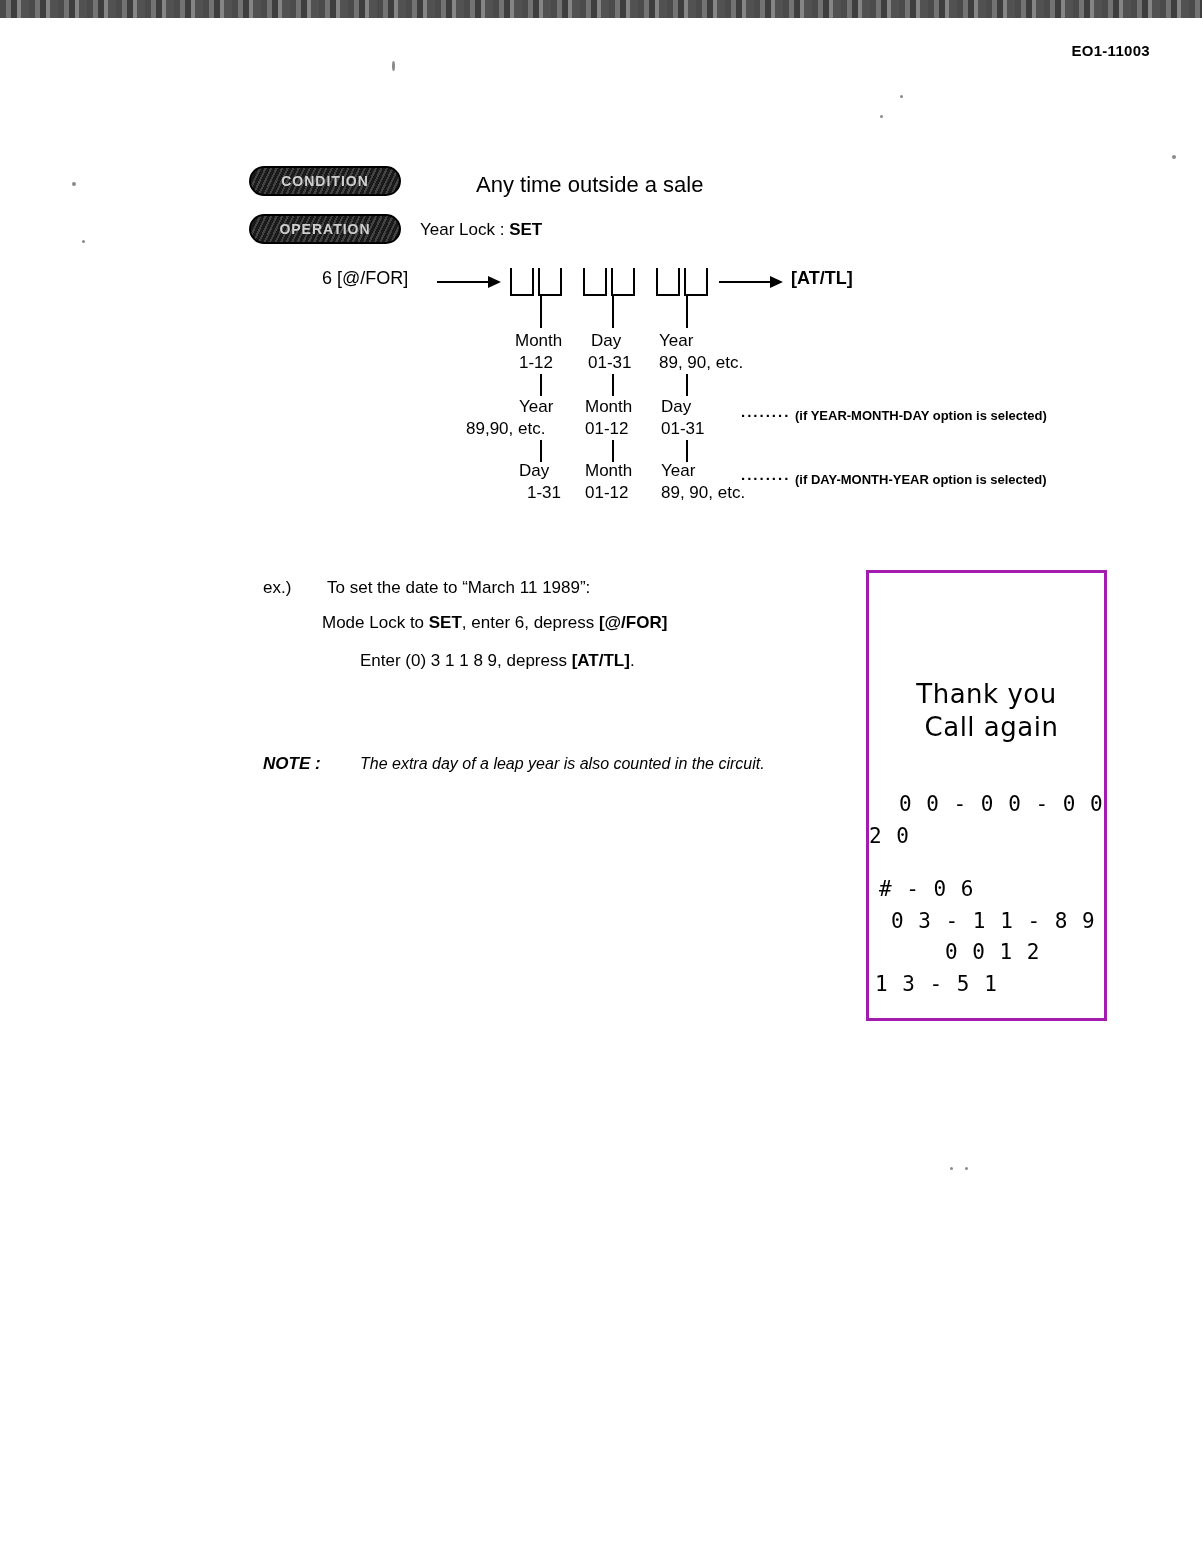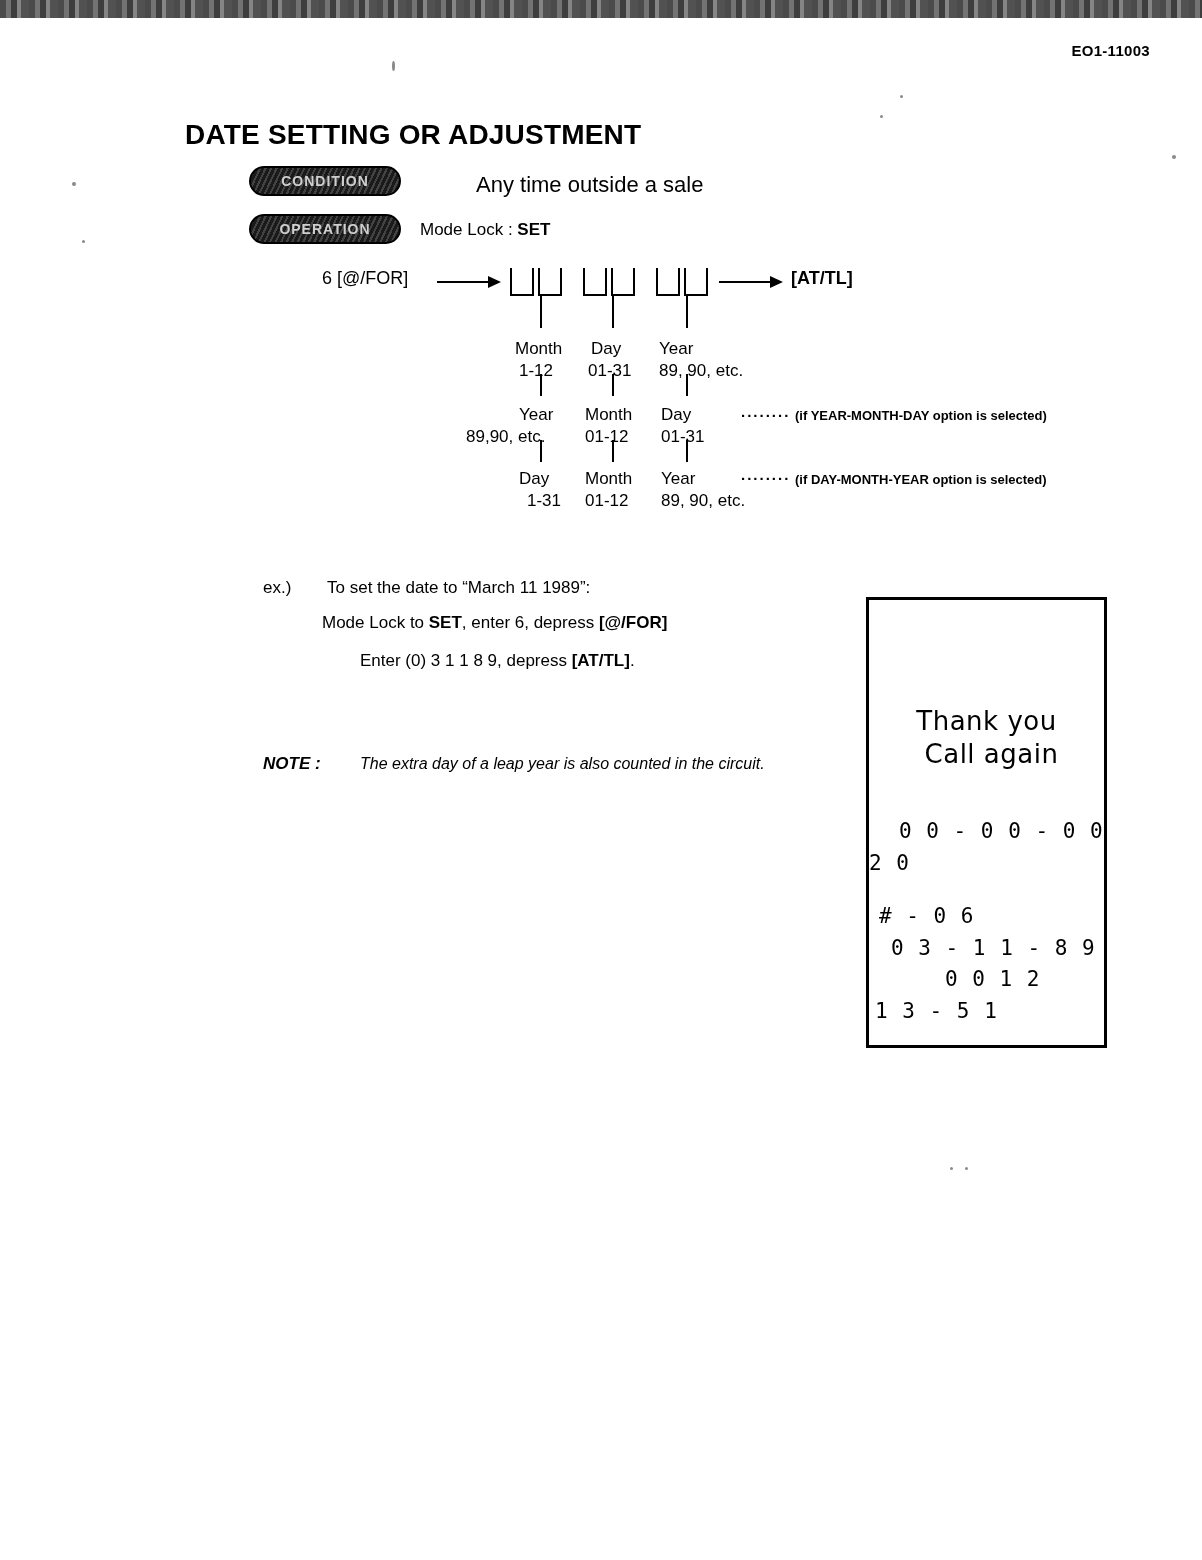--- a/index.html
+++ b/index.html
@@ -141,21 +141,20 @@
     position: absolute;
     width: 2px;
     background: #000;
   }
 
   
   .lbl {
     position: absolute;
     font-size: 17px;
     white-space: nowrap;
-    margin-top: 8px;
   }
   .row1 { top: 331px; }
   .row1b { top: 353px; }
   .row2 { top: 397px; }
   .row2b { top: 419px; }
   .row3 { top: 461px; }
   .row3b { top: 483px; }
 
   .dots {
     position: absolute;
@@ -210,25 +209,25 @@
     left: 360px;
     width: 470px;
     font-size: 16px;
     font-style: italic;
     line-height: 1.45;
   }
 
   
   .receipt {
     position: absolute;
-    top: 597px;
+    top: 570px;
     left: 866px;
     width: 235px;
     height: 445px;
-    border: 3px solid #000000;
+    border: 3px solid #a21caf;
     background: #fff;
   }
   .receipt-head {
     margin-top: 105px;
     text-align: center;
     font-family: "DejaVu Sans", sans-serif;
     font-size: 26px;
     line-height: 1.25;
     letter-spacing: .5px;
   }
@@ -263,29 +262,28 @@
 </style>
 </head>
 <body>
 
 <div class="page">
 
   <div class="scan-edge"></div>
 
   <div class="doc-code">EO1-11003</div>
 
-  <h1 class="title">DATE SETTING OR ADJUSTMENT</h1>
 
   <div class="pill pill-condition">CONDITION</div>
   <div class="pill pill-operation">OPERATION</div>
 
   <div class="cond-text">Any time outside a sale</div>
 
   <div class="oper-text">
-    <span>Mode Lock : </span><b>SET</b>
+    <span>Year Lock : </span><b>SET</b>
   </div>
 
   <div class="flow-start">6 [@/FOR]</div>
   <div class="arrow arrow1"></div>
 
   <div class="cellgroup g1">
     <div class="cell"></div>
     <div class="cell"></div>
   </div>
   <div class="cellgroup g2">

